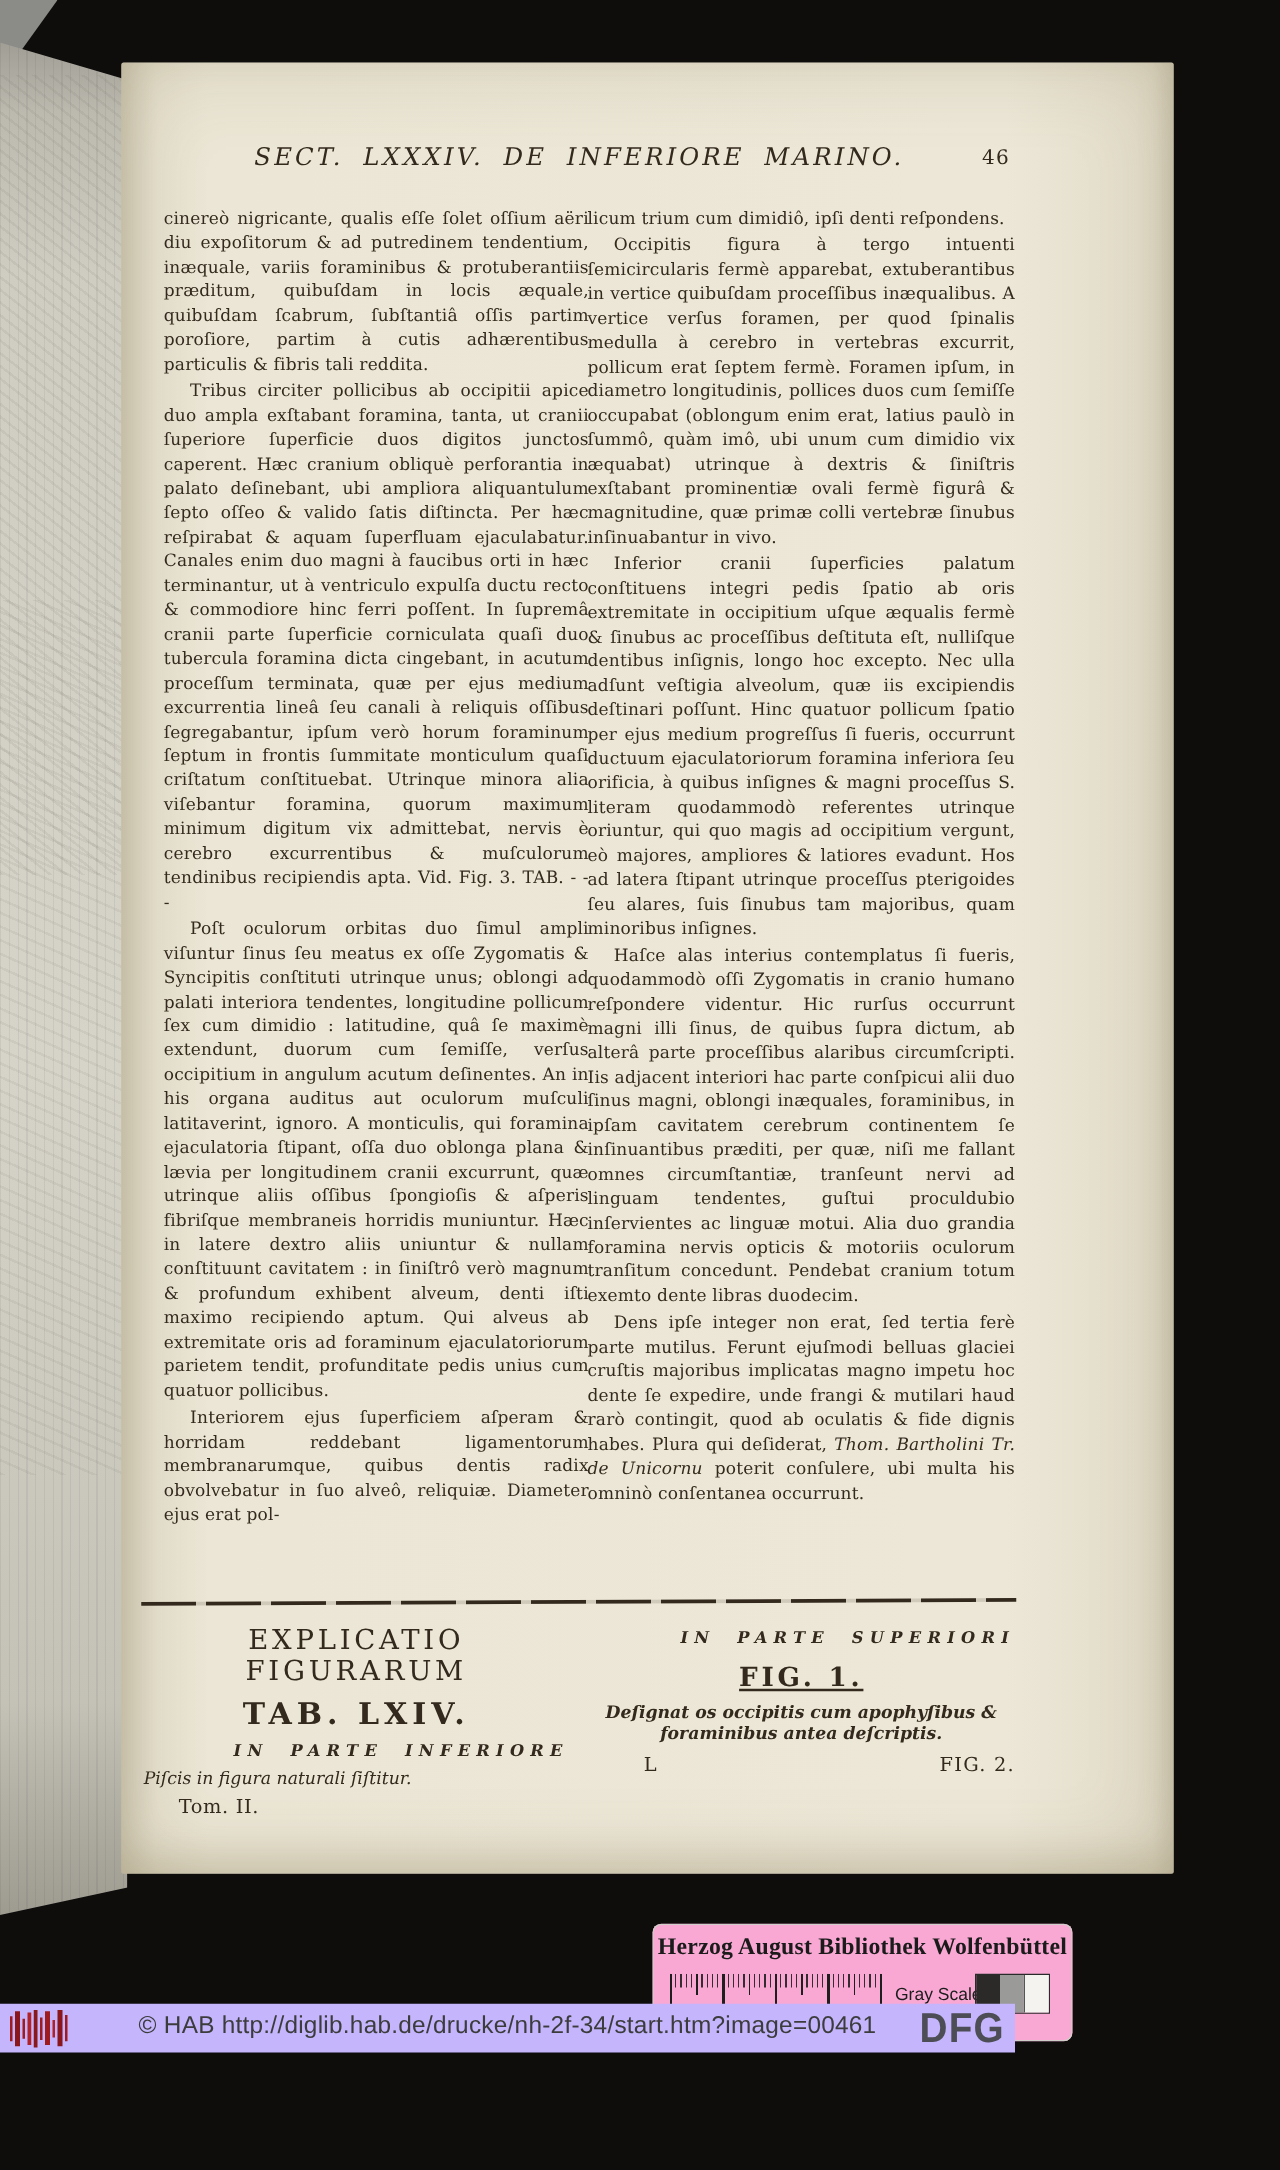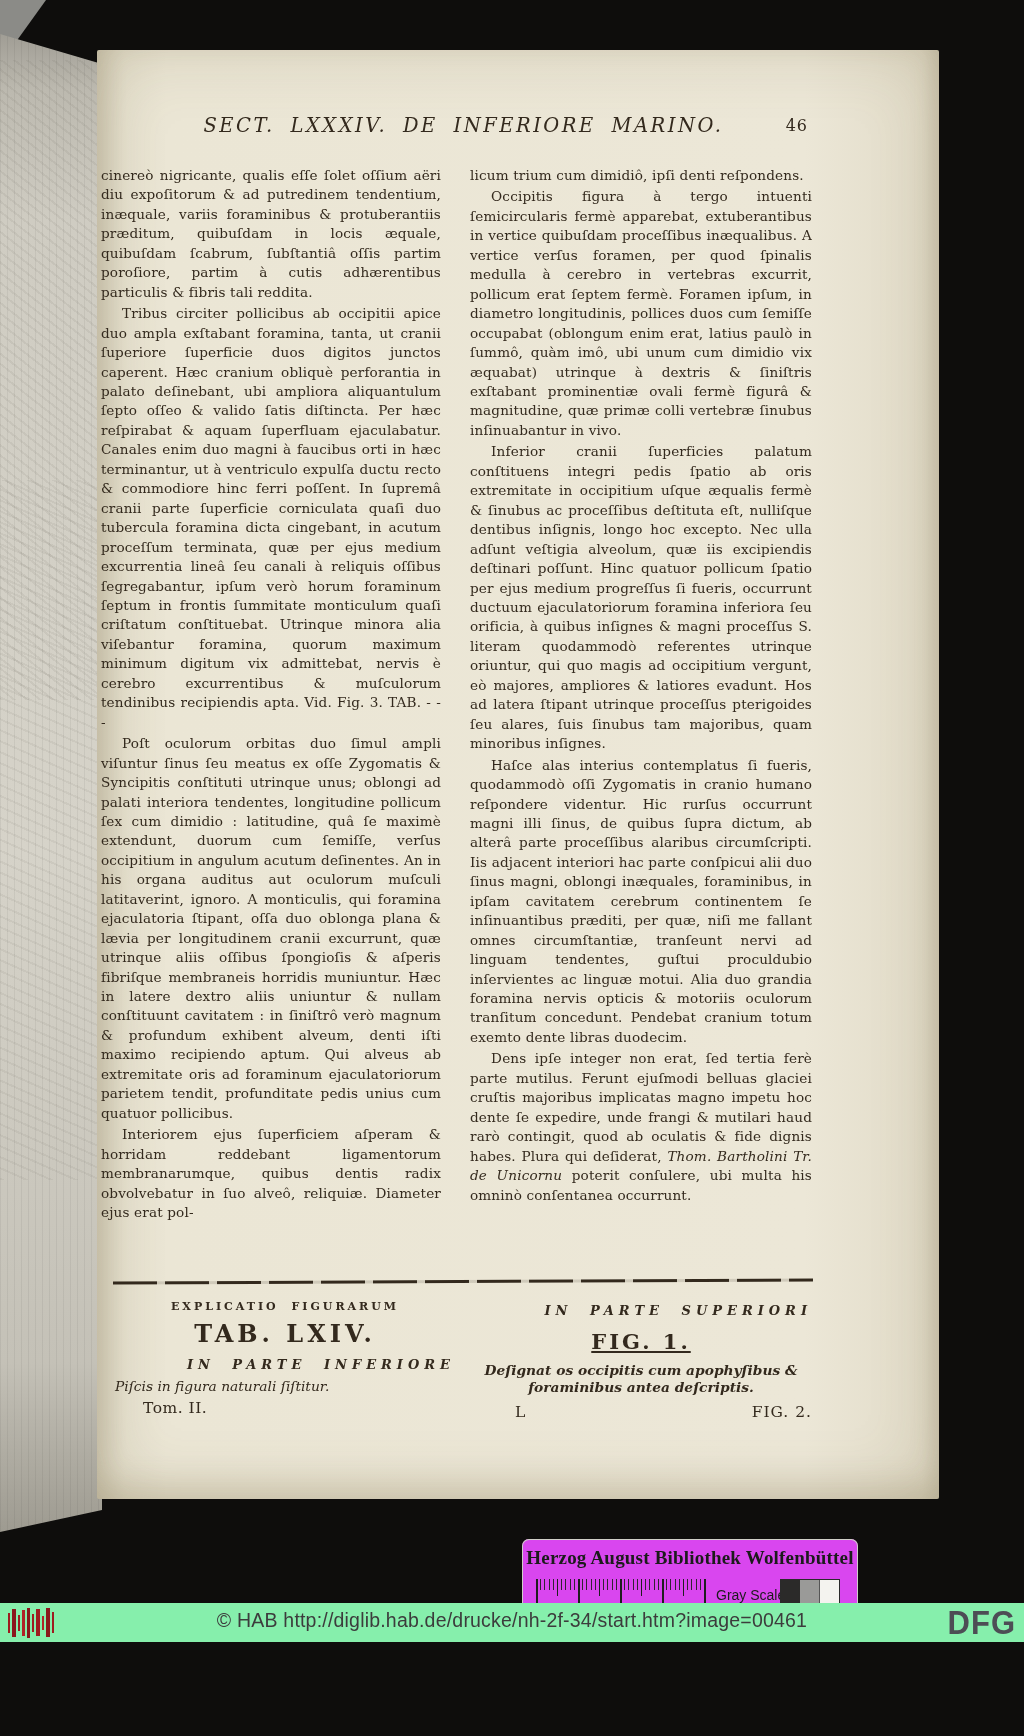--- a/index.html
+++ b/index.html
@@ -41,48 +41,48 @@
   .running-head{
     position:absolute;left:18px;top:64px;width:697px;text-align:center;
     font-style:italic;font-size:19.5px;letter-spacing:2.5px;word-spacing:7px;
   }
   .folio{position:absolute;right:4px;top:2px;font-style:normal;letter-spacing:1px;font-size:16px;}
   .col{
     position:absolute;top:116px;width:340px;
     font-size:13.6px;line-height:19.45px;text-align:justify;
     letter-spacing:.15px;
   }
-  .col-left{left:4px;}
+  .col-left{left:34px;}
   .col-right{left:373px;width:342px;}
   .col p{margin:0 0 2px 0;text-indent:1.55em;}
   .col p.noindent{text-indent:0;}
   .ital{font-style:italic;}
   .section-rule{
     position:absolute;left:16px;top:1230px;width:700px;height:3px;
     background:repeating-linear-gradient(90deg,#33291d 0 44px,rgba(51,41,29,.15) 44px 52px);
     transform:rotate(-.25deg);
   }
   
   .fig-left{position:absolute;left:18px;top:1250px;width:340px;}
   .fig-right{position:absolute;left:373px;top:1250px;width:342px;}
-  .expl-heading{text-align:center;font-size:11px;letter-spacing:3px;word-spacing:6px;font-weight:700;}
+  .expl-heading{text-align:center;font-size:22px;letter-spacing:3px;word-spacing:6px;font-weight:400;}
   .expl-tab{text-align:center;font-size:24px;letter-spacing:4px;margin-top:6px;font-weight:600;}
   .expl-part{text-align:right;font-style:italic;font-size:13px;letter-spacing:5px;word-spacing:8px;margin-top:9px;font-weight:600;}
   .expl-caption{font-style:italic;font-size:13.8px;margin-top:6px;}
   .expl-tome{font-size:15.5px;margin-top:5px;padding-left:28px;letter-spacing:.5px;}
   .fig-right .expl-part{margin-top:3px;}
   .expl-fig{text-align:center;font-size:21px;letter-spacing:3px;margin-top:11px;font-weight:600;text-decoration:underline;}
   .fig-right .expl-caption{text-align:center;margin-top:8px;line-height:17px;font-weight:bold;}
   .sig-row{display:flex;justify-content:space-between;margin-top:7px;font-size:15.5px;}
   .sig-row .sig{padding-left:45px;}
   .sig-row .catch{letter-spacing:1px;}
   
   .stamp{
     position:absolute;left:522px;top:1539px;width:336px;height:94px;
-    background:#d946ef;border-radius:7px;box-shadow:0 0 0 1px #cfcec8 inset;
+    background:#f9a8d4;border-radius:7px;box-shadow:0 0 0 1px #cfcec8 inset;
   }
   .stamp-title{
     font-family:"Liberation Serif", serif;font-weight:700;font-size:19px;color:#1b1b1b;
     text-align:center;margin-top:8px;letter-spacing:.2px;
   }
   .ruler{position:absolute;left:14px;top:40px;width:172px;height:26px;}
   .ruler .ticks{
     position:absolute;left:0;top:0;width:170px;height:26px;
     background:
       repeating-linear-gradient(90deg,#1e1e1e 0 1.6px,transparent 1.6px 42px),
@@ -101,21 +101,21 @@
     position:absolute;left:194px;top:48px;
     font-family:"Liberation Sans", sans-serif;font-size:14px;color:#1c1c1c;
   }
   .patches{position:absolute;left:258px;top:40px;display:flex;border:1px solid #2a2a2a;}
   .patch{width:19px;height:30px;}
   .patch.dark{background:#2b2a29;}
   .patch.mid{background:#9a9a98;}
   .patch.light{background:#f4f3ef;border-left:1px solid #555;}
   
   .footer-bar{
-    position:absolute;left:0;top:1603px;width:1024px;height:39px;background:#86efac;
+    position:absolute;left:0;top:1603px;width:812px;height:39px;background:#c4b5fd;
   }
   .barcode{position:absolute;left:8px;top:4px;width:46px;height:31px;display:flex;align-items:center;gap:2px;}
   .barcode i{display:block;background:#9e1b20;width:3px;}
   .barcode i:nth-child(1){height:20px;}
   .barcode i:nth-child(2){height:28px;width:4px;background:#8a171c;}
   .barcode i:nth-child(3){height:16px;}
   .barcode i:nth-child(4){height:26px;background:#b02227;}
   .barcode i:nth-child(5){height:30px;width:4px;background:#8a171c;}
   .barcode i:nth-child(6){height:18px;}
   .barcode i:nth-child(7){height:27px;width:4px;}

